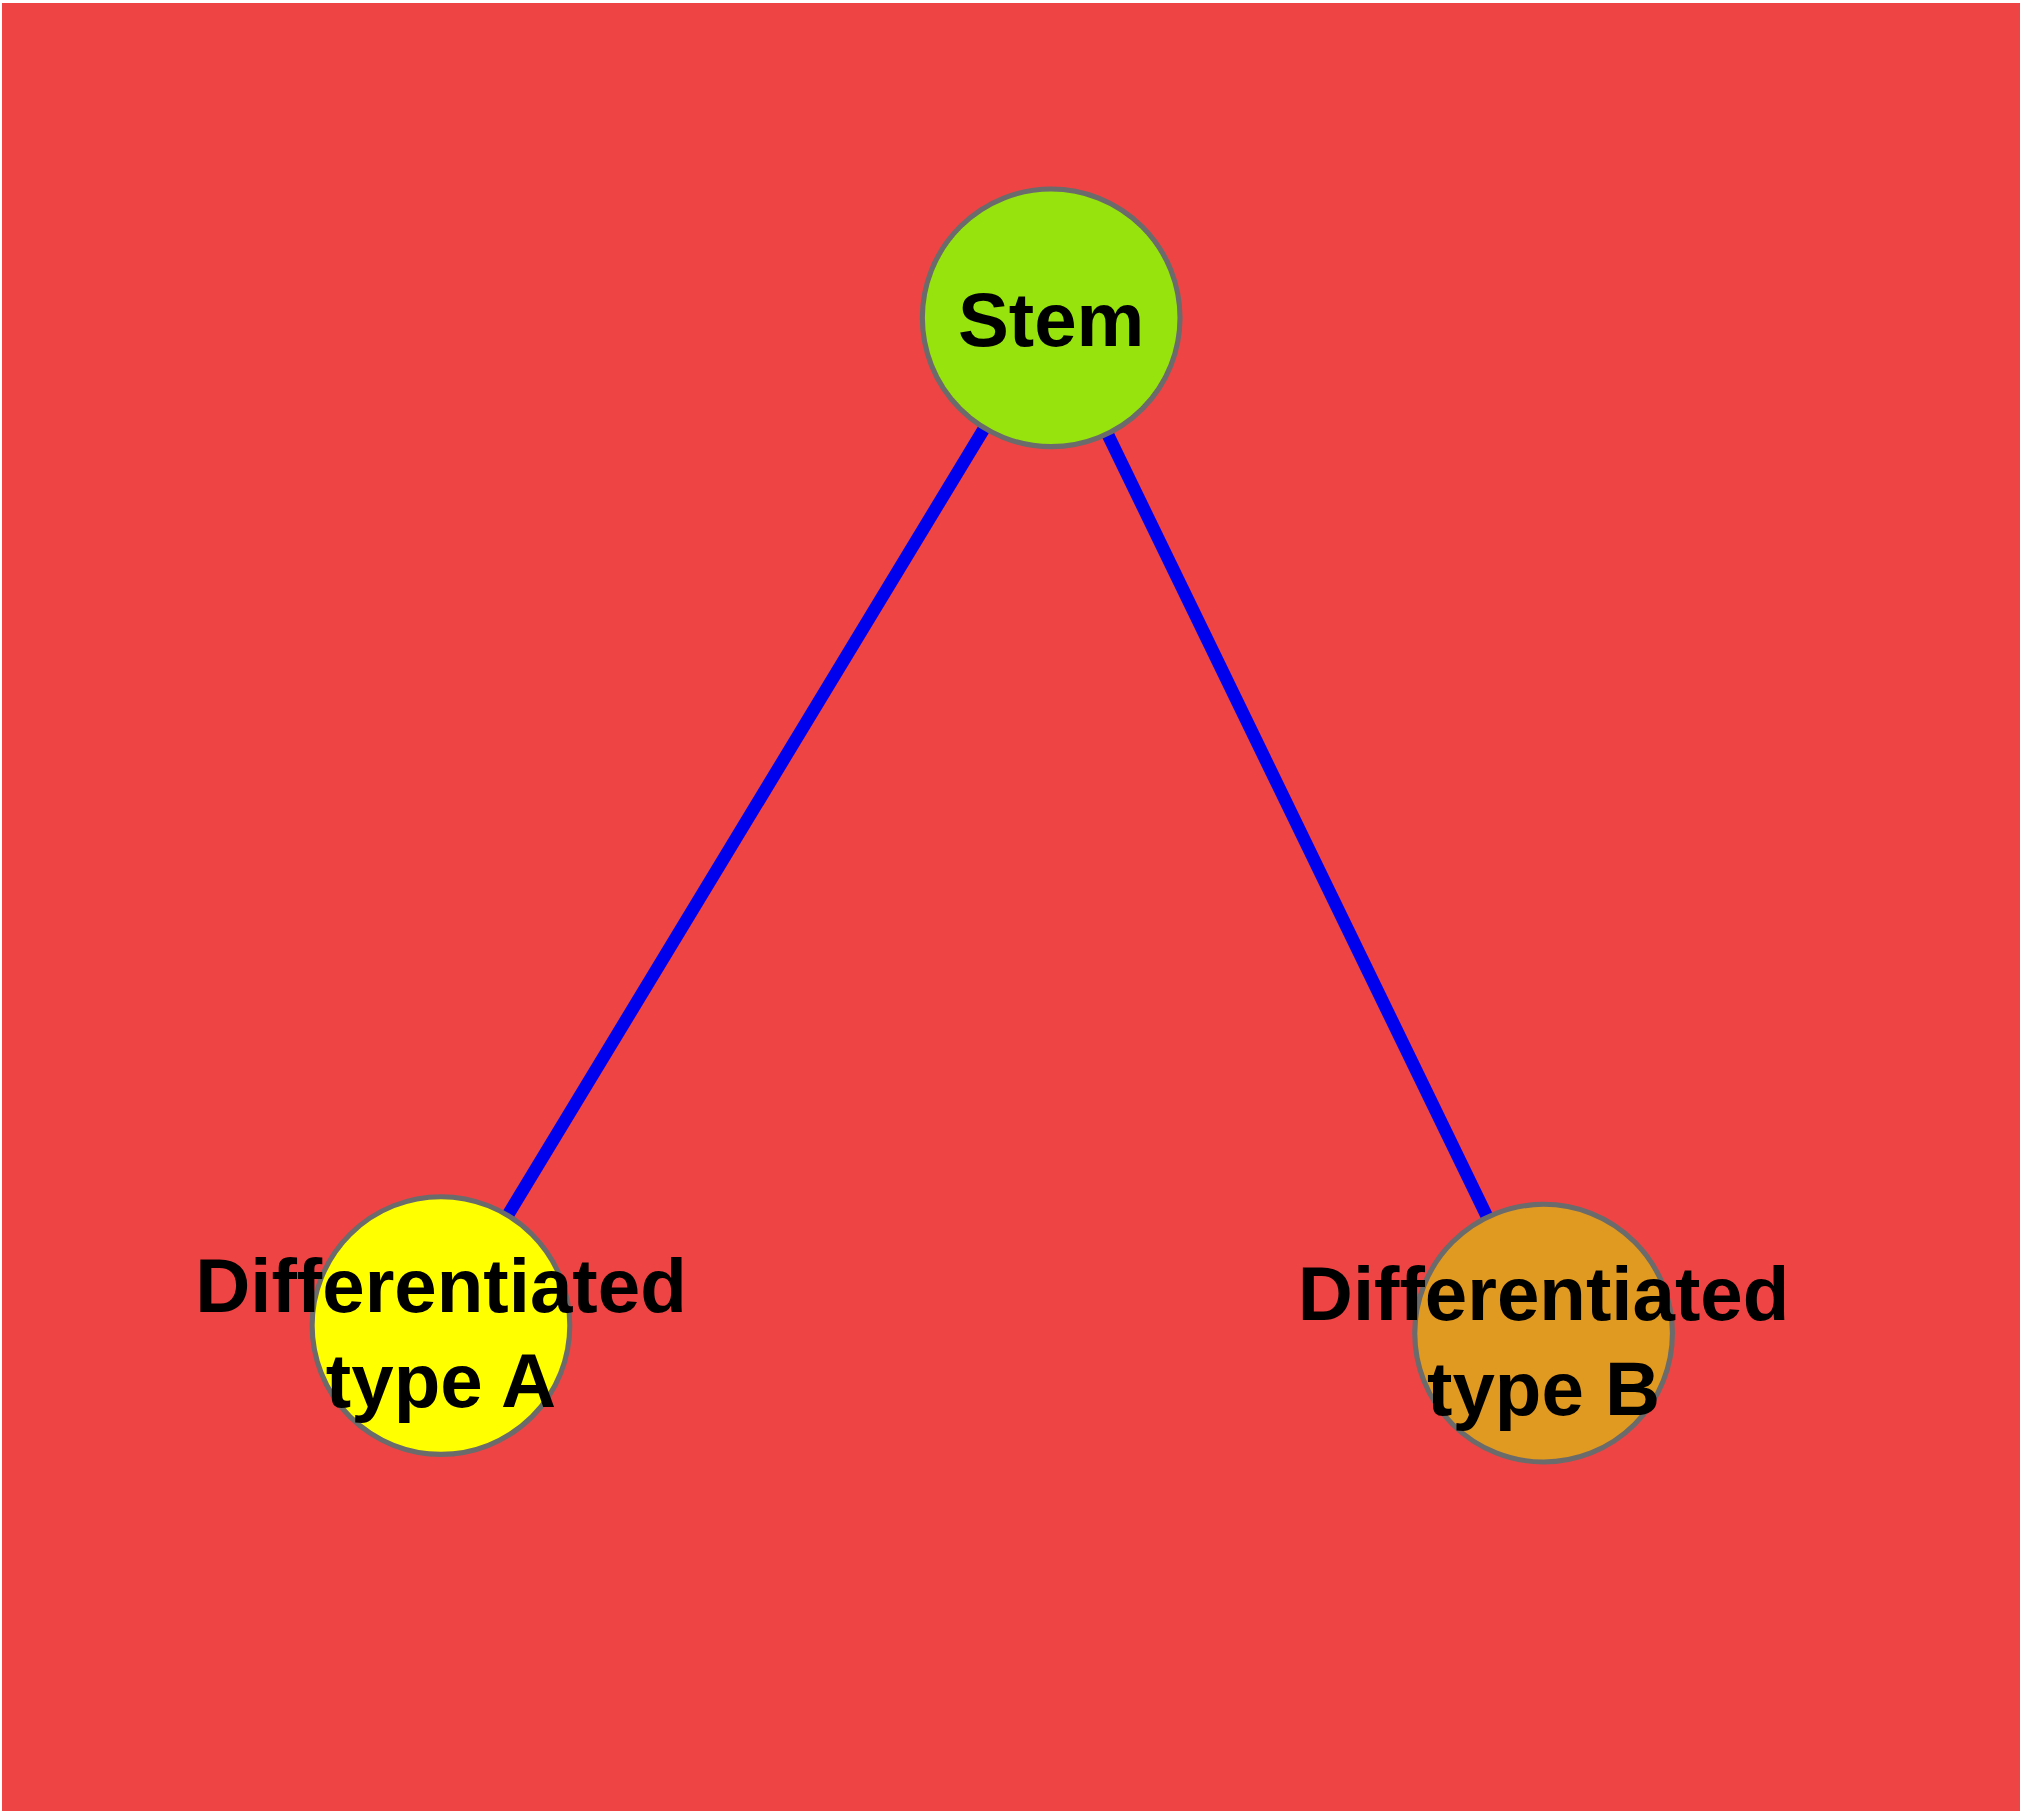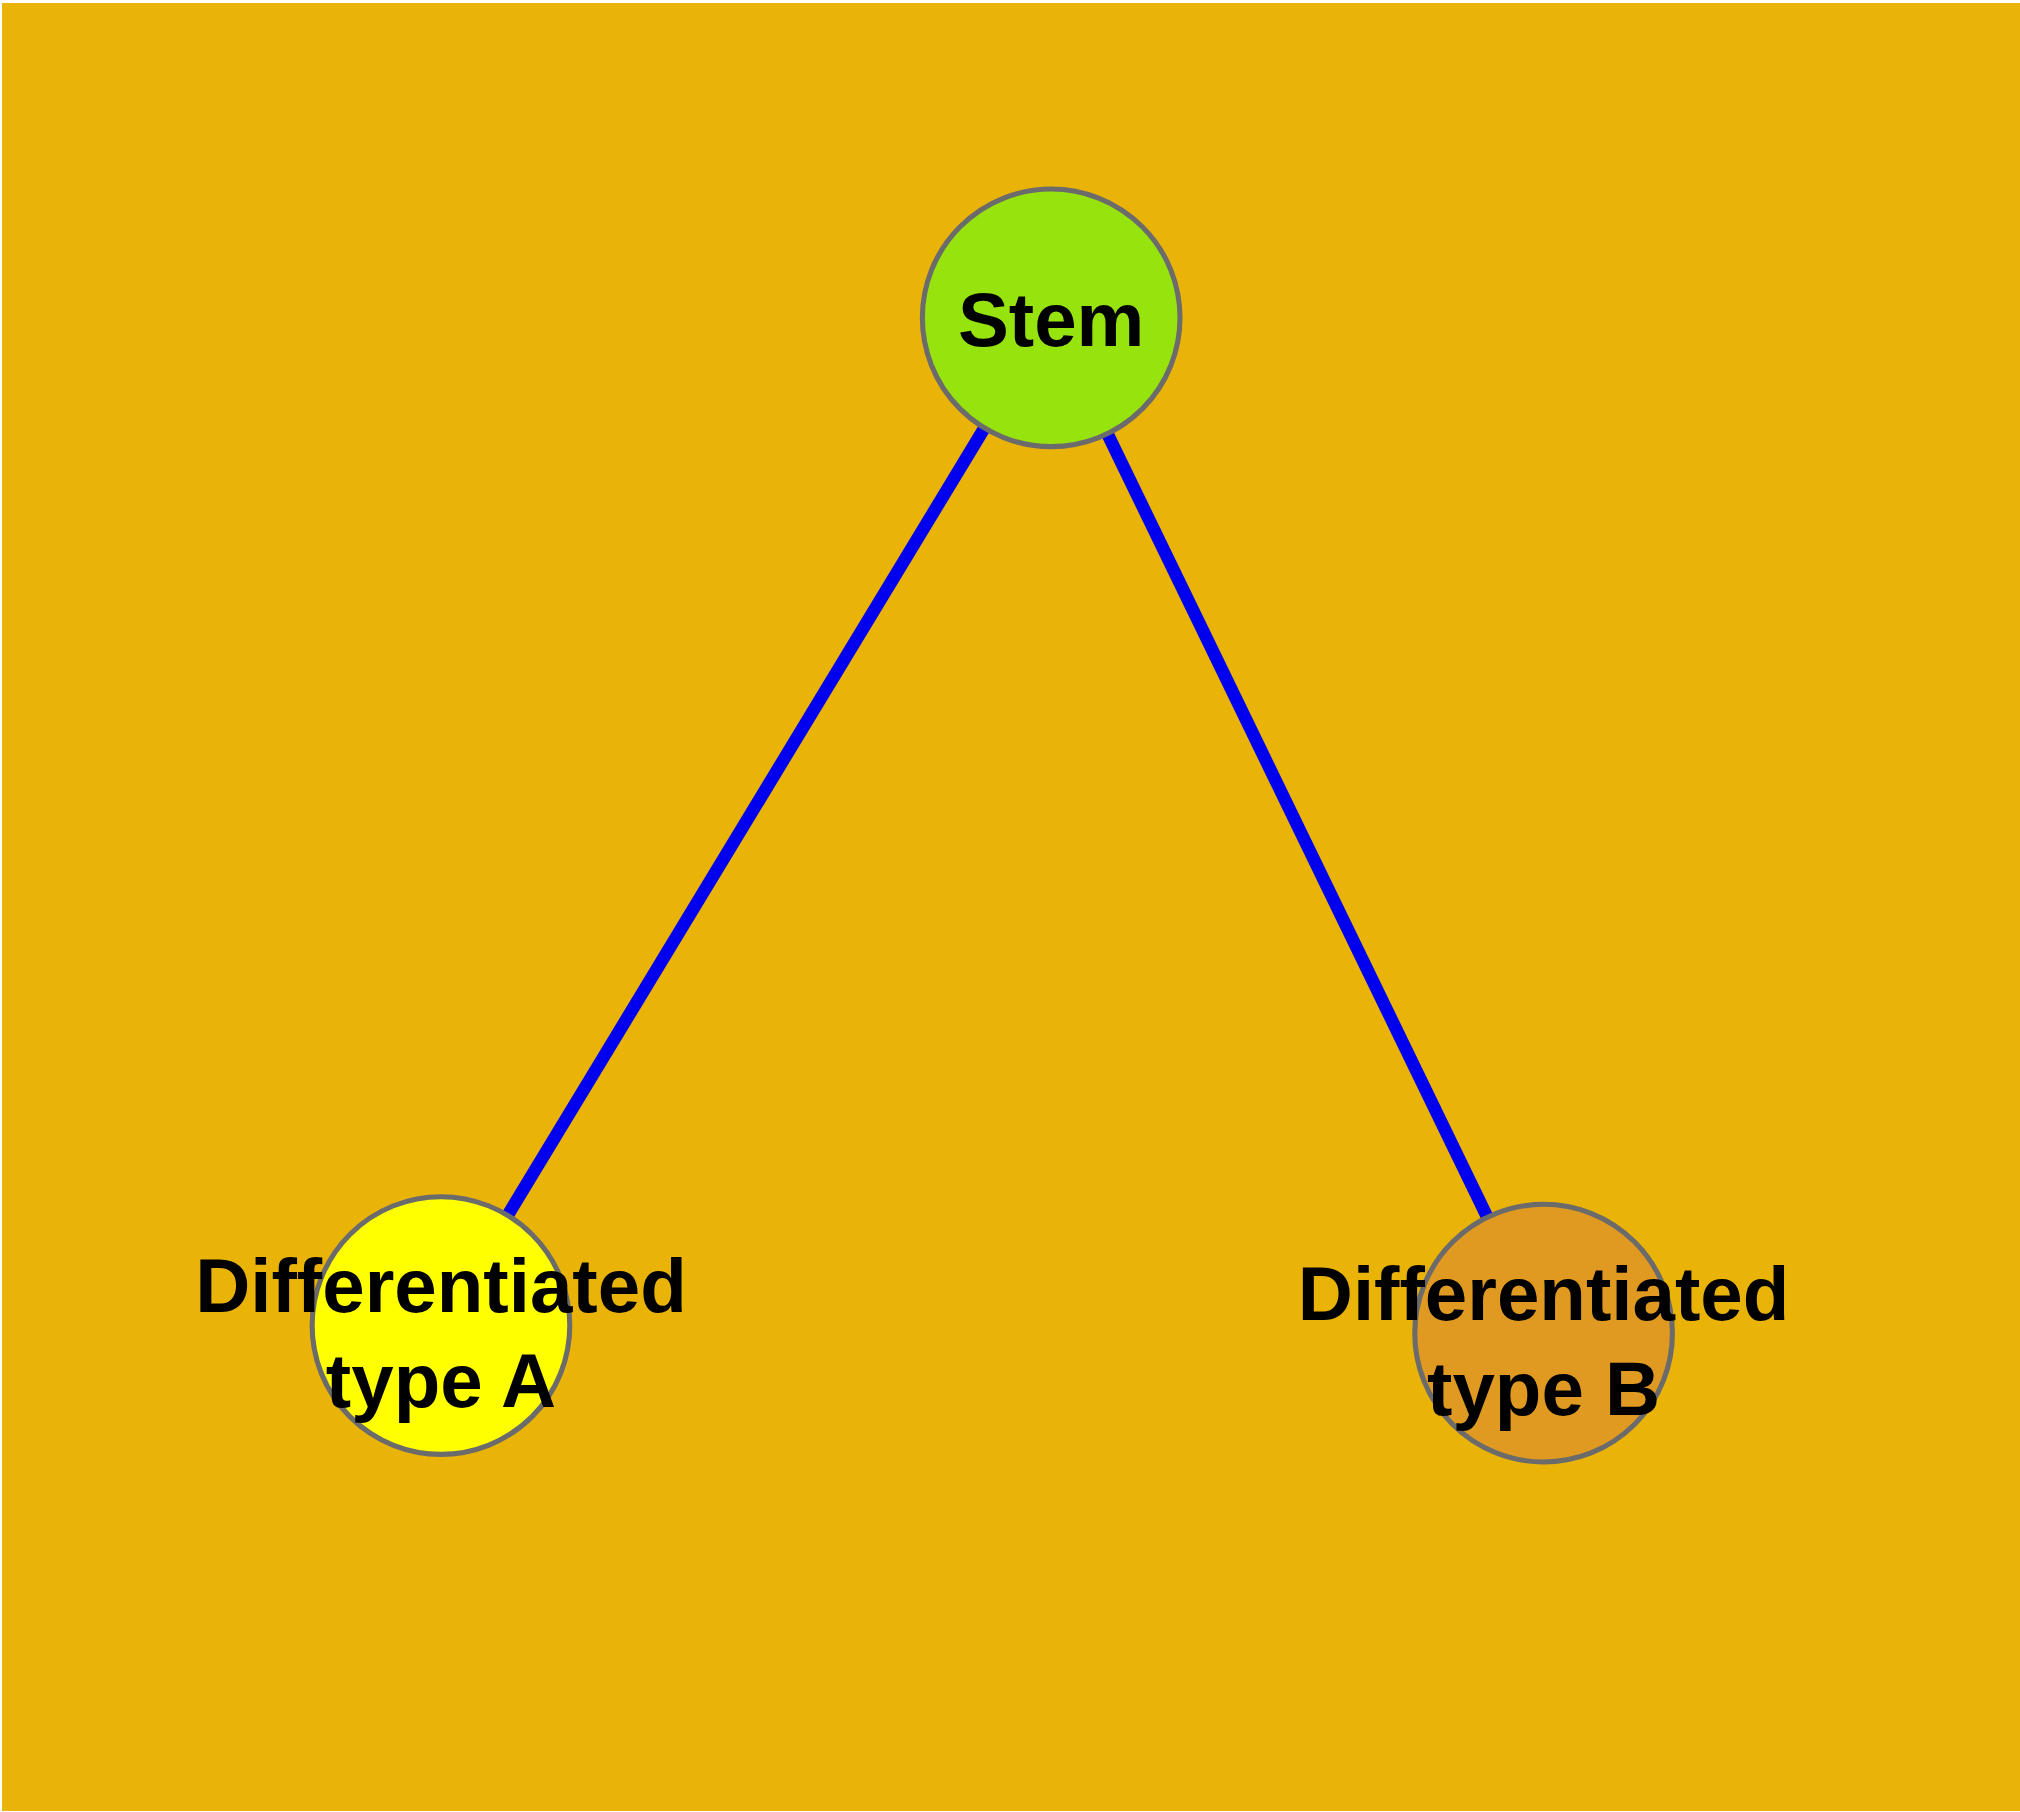--- a/index.html
+++ b/index.html
@@ -29,21 +29,21 @@
   }
   text.node-label {
     font-family: "Liberation Sans", sans-serif;
     font-weight: 700;
     text-anchor: middle;
   }
 </style>
 </head>
 <body style="background: rgb(255, 255, 255);">
 
-<div class="canvas" style="background: #eab308;">
+<div class="canvas" style="background: #ef4444;">
   <svg id="graph" viewBox="0 0 2384 2138" xmlns="http://www.w3.org/2000/svg">
     <g id="edges-layer">
         <line x1="1240" y1="375" x2="520" y2="1564" stroke="#0000EE" stroke-width="15"></line>
         <line x1="1240" y1="375" x2="1821" y2="1573" stroke="#0000EE" stroke-width="15"></line>
       </g>
     <g id="nodes-layer">
         <g>
           <circle cx="1240" cy="375" r="152" fill="#97E30D" stroke="#6B6B6B" stroke-width="6"></circle>
           <text class="node-label" fill="#000000" font-size="90"><tspan x="1240" y="408">Stem</tspan></text>
         </g>

